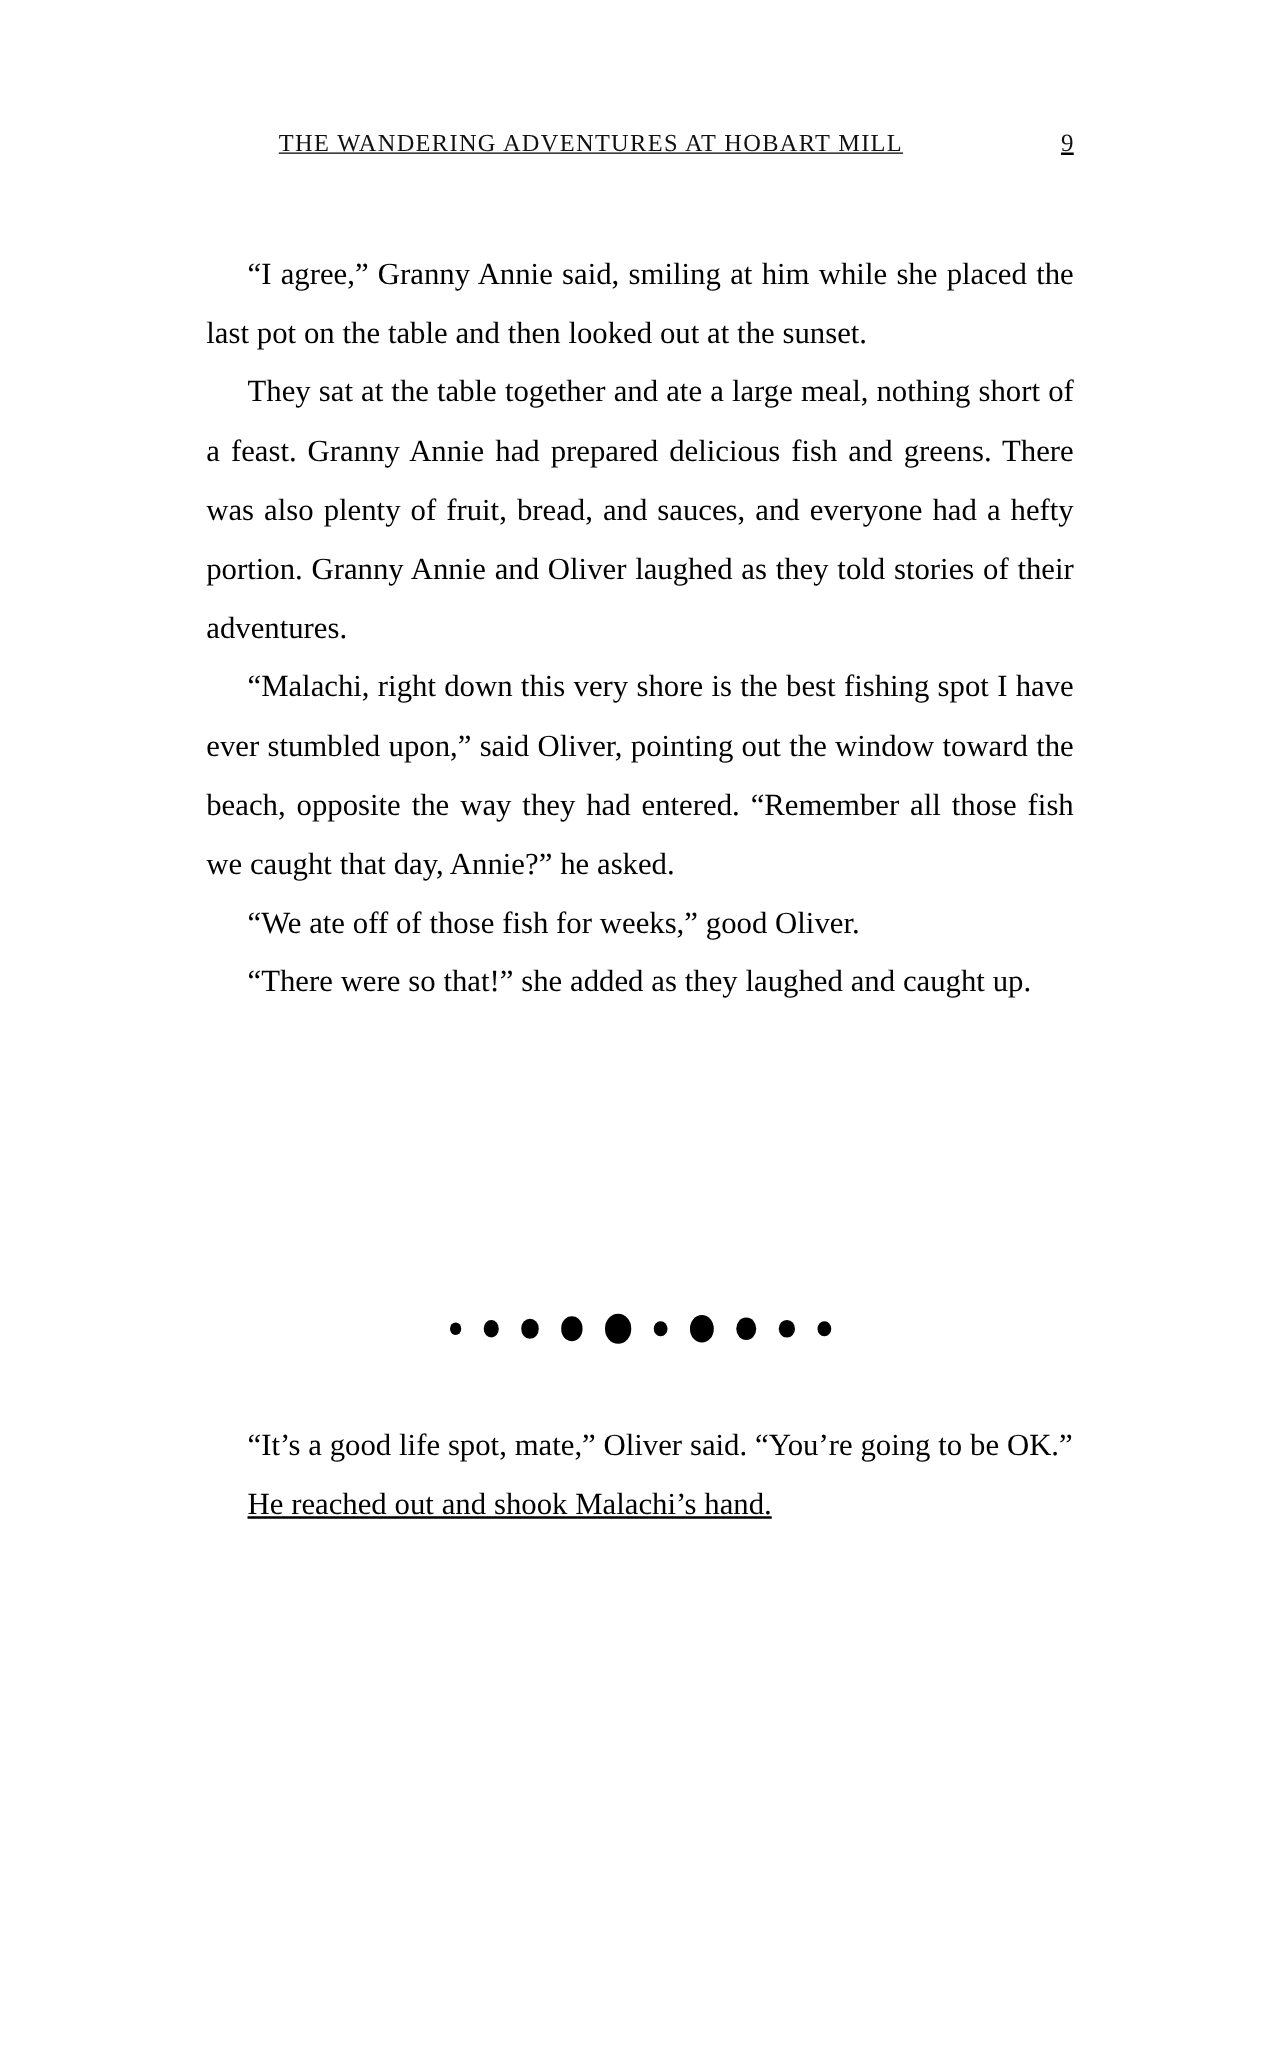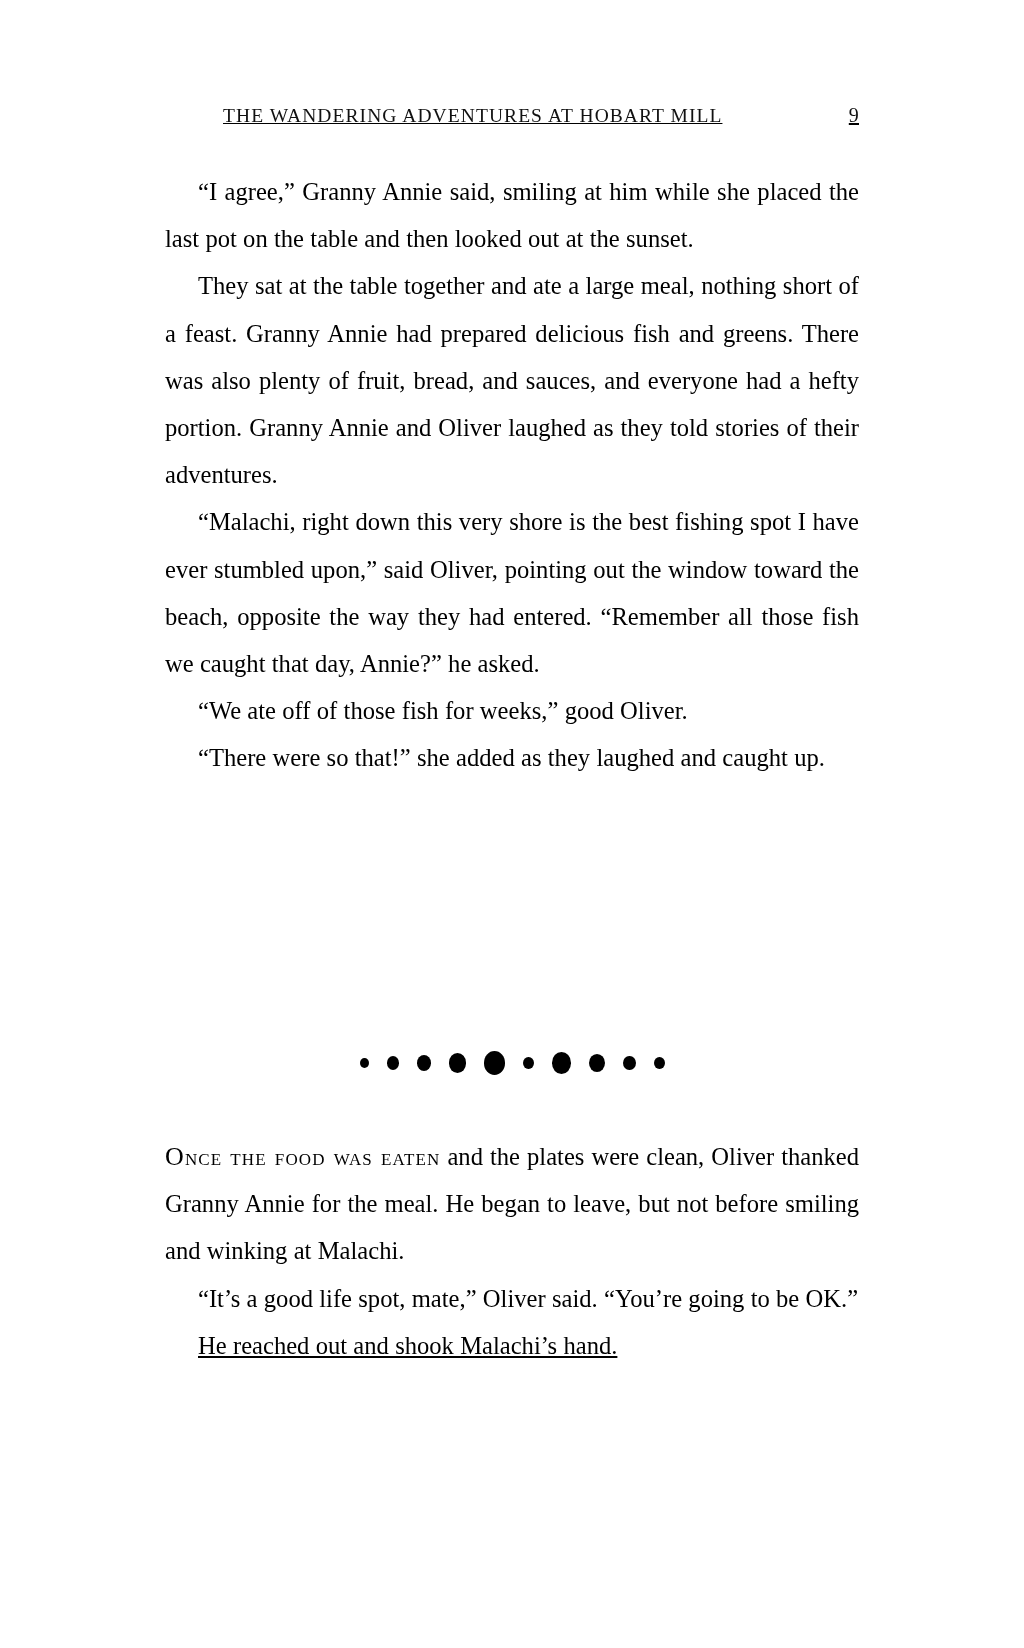--- a/index.html
+++ b/index.html
@@ -48,21 +48,21 @@
   .running-head-folio {
     font-size: 20px;
     color: #111111;
     letter-spacing: 0.01em;
   }
 
   
   .textblock {
     position: absolute;
     left: 165px;
-    top: 168px;
+    top: 196px;
     width: 694px;
     font-family: Liberation Serif, serif;
   }
 
   p.body {
     margin: 0;
     font-size: 24.6px;
     line-height: 47.2px;
     text-align: justify;
     text-justify: inter-word;
@@ -138,18 +138,17 @@
       <span class="dot" style="width: 17px; height: 19.04px; background: rgb(0, 0, 0);"></span>
       <span class="dot" style="width: 21px; height: 23.52px; background: rgb(0, 0, 0);"></span>
       <span class="dot" style="width: 11px; height: 12.32px; background: rgb(0, 0, 0);"></span>
       <span class="dot" style="width: 19px; height: 21.28px; background: rgb(0, 0, 0);"></span>
       <span class="dot" style="width: 16px; height: 17.92px; background: rgb(0, 0, 0);"></span>
       <span class="dot" style="width: 13px; height: 14.56px; background: rgb(0, 0, 0);"></span>
       <span class="dot" style="width: 11px; height: 12.32px; background: rgb(0, 0, 0);"></span>
     </div>
 
   <div class="textblock-b">
-    <p class="body noindent"><span class="smallcaps"><span class="initial">O</span><span>nce the food was eaten</span></span><span> and the plates were clean, Oliver thanked Granny Annie for the meal. He began to leave, but not before smiling and winking at Malachi.</span></p>
     <p class="body">“It’s a good life spot, mate,” Oliver said. “You’re going to be OK.”</p>
     <p class="body last-loose">He reached out and shook Malachi’s hand.</p>
   </div>
 
 </div>
 
 </body></html>

